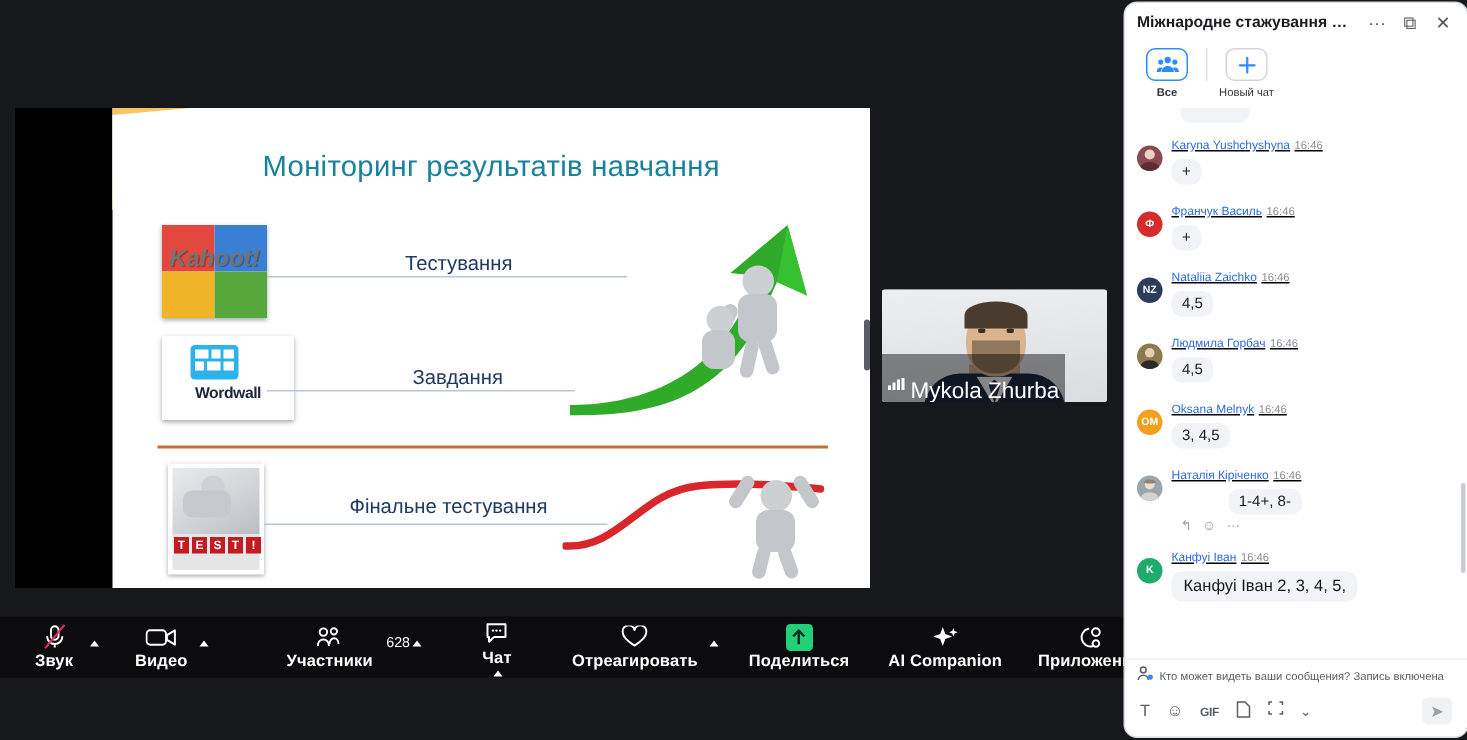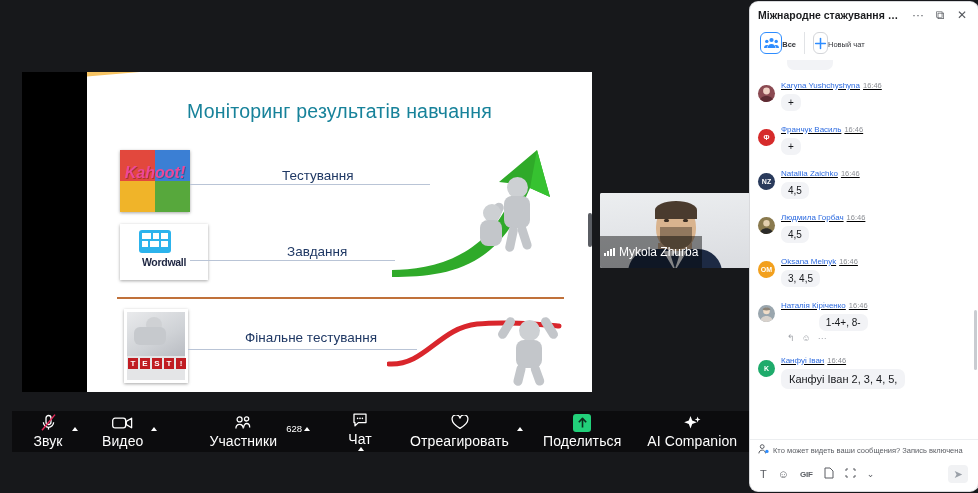--- a/index.html
+++ b/index.html
@@ -2,21 +2,21 @@
 <html><head>
 <meta charset="utf-8">
 <style>
   * { box-sizing: border-box; margin:0; padding:0; }
   html,body { width:978px; height:493px; overflow:hidden; background:#17181b;
     font-family:"Liberation Sans", sans-serif; }
 
   .app { position:relative; width:978px; height:493px; background:#17181b; }
 
   
-  .stage { position:absolute; left:12px; top:0; width:750px; height:452px; background:#17181b; }
+  .stage { position:absolute; left:0; top:0; width:750px; height:452px; background:#17181b; }
 
   .video-area { position:absolute; left:10px; top:72px; width:570px; height:320px; background:#000; }
 
   
   .slide { position:absolute; left:65px; top:0px; width:505px; height:320px; background:#ffffff; overflow:hidden; }
   .slide-wave { position:absolute; left:0; top:0; width:100%; height:68px; overflow:hidden; }
   .slide-wave .b1 { position:absolute; left:-40px; top:-58px; width:620px; height:110px;
      background:#1d5fa8; border-radius:0 0 60% 45%; transform:rotate(-3.4deg); }
   .slide-wave .b2 { position:absolute; left:-60px; top:-44px; width:640px; height:100px;
      background:#3f8ccd; border-radius:0 0 60% 50%; transform:rotate(-3.8deg); }
@@ -34,21 +34,21 @@
 
   
   .kahoot { position:absolute; left:33px; top:78px; width:70px; height:62px; background:#fff;
      box-shadow:0 1px 3px rgba(0,0,0,.35); overflow:hidden; }
   .kahoot .q { position:absolute; width:35px; height:31px; }
   .kahoot .q1 { left:0;  top:0;  background:#e2483d; }
   .kahoot .q2 { left:35px; top:0; background:#3b7fd4; }
   .kahoot .q3 { left:0;  top:31px; background:#f0b429; }
   .kahoot .q4 { left:35px; top:31px; background:#57a83c; }
   .kahoot .wordmark { position:absolute; left:0; top:14px; width:100%; text-align:center;
-     color:#ec4899; font-size:16px; font-style:italic; font-weight:bold;
+     color:#737373; font-size:16px; font-style:italic; font-weight:bold;
      text-shadow:1px 1px 0 rgba(0,0,0,.25); }
 
   
   .wordwall { position:absolute; left:33px; top:152px; width:88px; height:56px; background:#fff;
      box-shadow:0 1px 3px rgba(0,0,0,.35); }
   .ww-grid { position:absolute; left:19px; top:6px; width:32px; height:23px; background:#2cb3ec;
      border-radius:3px; }
   .ww-grid i { position:absolute; background:#fff; display:block; }
   .wordwall .ww-text { position:absolute; left:0; top:32px; width:100%; text-align:center;
      color:#1c2440; font-size:10.5px; font-weight:bold; letter-spacing:-.3px; }
@@ -88,56 +88,56 @@
      clip-path:polygon(50% 100%,0 0,100% 0); }
   .thumb .tie { position:absolute; left:71px; top:60px; width:8px; height:16px; background:#26334d;
      clip-path:polygon(50% 0,100% 22%,50% 100%,0 22%); }
   .thumb .head { position:absolute; left:56px; top:10px; width:40px; height:48px; border-radius:50% 50% 46% 46%;
      background:#d9b48f; }
   .thumb .hair { position:absolute; left:55px; top:8px; width:42px; height:18px; border-radius:50% 50% 0 0;
      background:#4a3b2e; }
   .thumb .beard { position:absolute; left:60px; top:34px; width:32px; height:22px; border-radius:0 0 48% 48%;
      background:rgba(74,59,46,.5); }
   .thumb .eye { position:absolute; width:5px; height:3px; background:#3a2d22; border-radius:2px; top:26px; }
-  .thumb .namebar { position:absolute; left:0; bottom:0; height:14px; display:flex; align-items:center;
-     gap:4px; padding:16px 4px; background:rgba(0,0,0,.45); color:#fff; font-size:12px; }
+  .thumb .namebar { position:absolute; left:0; bottom:0; height:14px; display:flex; 
+     gap:4px; padding:16px 4px; background:rgba(0,0,0,.45); color:#fff; font-size:15px; }
   .sig { display:inline-flex; align-items:flex-end; gap:1px; height:8px; }
   .sig i { display:block; width:2px; background:#fff; }
 
   .stage-scroll { position:absolute; left:576px; top:213px; width:4px; height:34px;
      background:#5a5d63; border-radius:2px; }
 
   
   .toolbar { position:absolute; left:0; bottom:0; width:750px; height:41px; background:#0c0c0e;
      display:flex; align-items:center; }
   .tb-left { display:flex; align-items:center; gap:0px; padding-left:14px; }
   .tb-item { display:flex; flex-direction:column; align-items:center; justify-content:center;
      color:#fff; min-width:44px; padding:0 6px; height:41px; }
-  .tb-item .lbl { font-size:14px; margin-top:2px; white-space:nowrap; letter-spacing:.1px; }
+  .tb-item .lbl { font-size:11px; margin-top:2px; white-space:nowrap; letter-spacing:.1px;font-weight:bold; }
   .tb-ico { height:17px; display:flex; align-items:center; justify-content:center; position:relative; }
   .caret { width:0;height:0;border-left:3.5px solid transparent;border-right:3.5px solid transparent;
      border-bottom:4.5px solid #fff; margin-left:2px; position:relative; top:-3px; }
   .tb-group { display:flex; align-items:center; }
   .count { font-size:9.5px; color:#fff; margin-left:3px; position:relative; top:-3px; }
   .share-ico { width:18px;height:18px;background:#22d07a;border-radius:3px;display:flex;
      align-items:center;justify-content:center; }
   .tb-right { margin-left:auto; padding-right:18px; }
 
   
   .chat { position:absolute; right:0; top:2px; width:228px; height:489px; background:#fff;
      border-radius:8px 8px 8px 8px; box-shadow:0 0 0 1px #d9dadd; display:flex; flex-direction:column;
      overflow:hidden; }
   .chat-head { height:26px; display:flex; align-items:center; padding:0 8px; gap:6px; flex:0 0 auto; }
   .chat-title { flex:1; font-size:10.5px; font-weight:bold; color:#1b1c1f; text-align:center;
      white-space:nowrap; overflow:hidden; text-overflow:ellipsis; }
   .hdr-btn { width:16px; height:16px; display:flex; align-items:center; justify-content:center;
      color:#55585e; font-size:12px; }
 
   .chat-tabs { display:flex; align-items:flex-start; gap:8px; padding:4px 10px 6px; flex:0 0 auto; }
-  .tab { display:flex; flex-direction:row; align-items:center; width:36px; }
+  .tab { display:flex; flex-direction:column; align-items:center; width:36px; }
   .tab .sq { width:28px; height:22px; border-radius:6px; display:flex; align-items:center;
      justify-content:center; border:1.5px solid #d3d5d9; color:#2d8cff; }
   .tab.active .sq { border-color:#2d8cff; }
   .tab .t { font-size:7.5px; margin-top:3px; color:#33353a; white-space:nowrap; }
   .tab.active .t { font-weight:bold; }
   .tab-sep { width:1px; height:22px; background:#e1e3e6; margin-top:0px; }
 
   .msgs { flex:1 1 auto; position:relative; overflow:hidden; padding:0 8px; }
   .msg { display:flex; gap:6px; margin-bottom:7px; }
   .av { width:17px; height:17px; border-radius:50%; flex:0 0 auto; margin-top:11px;

